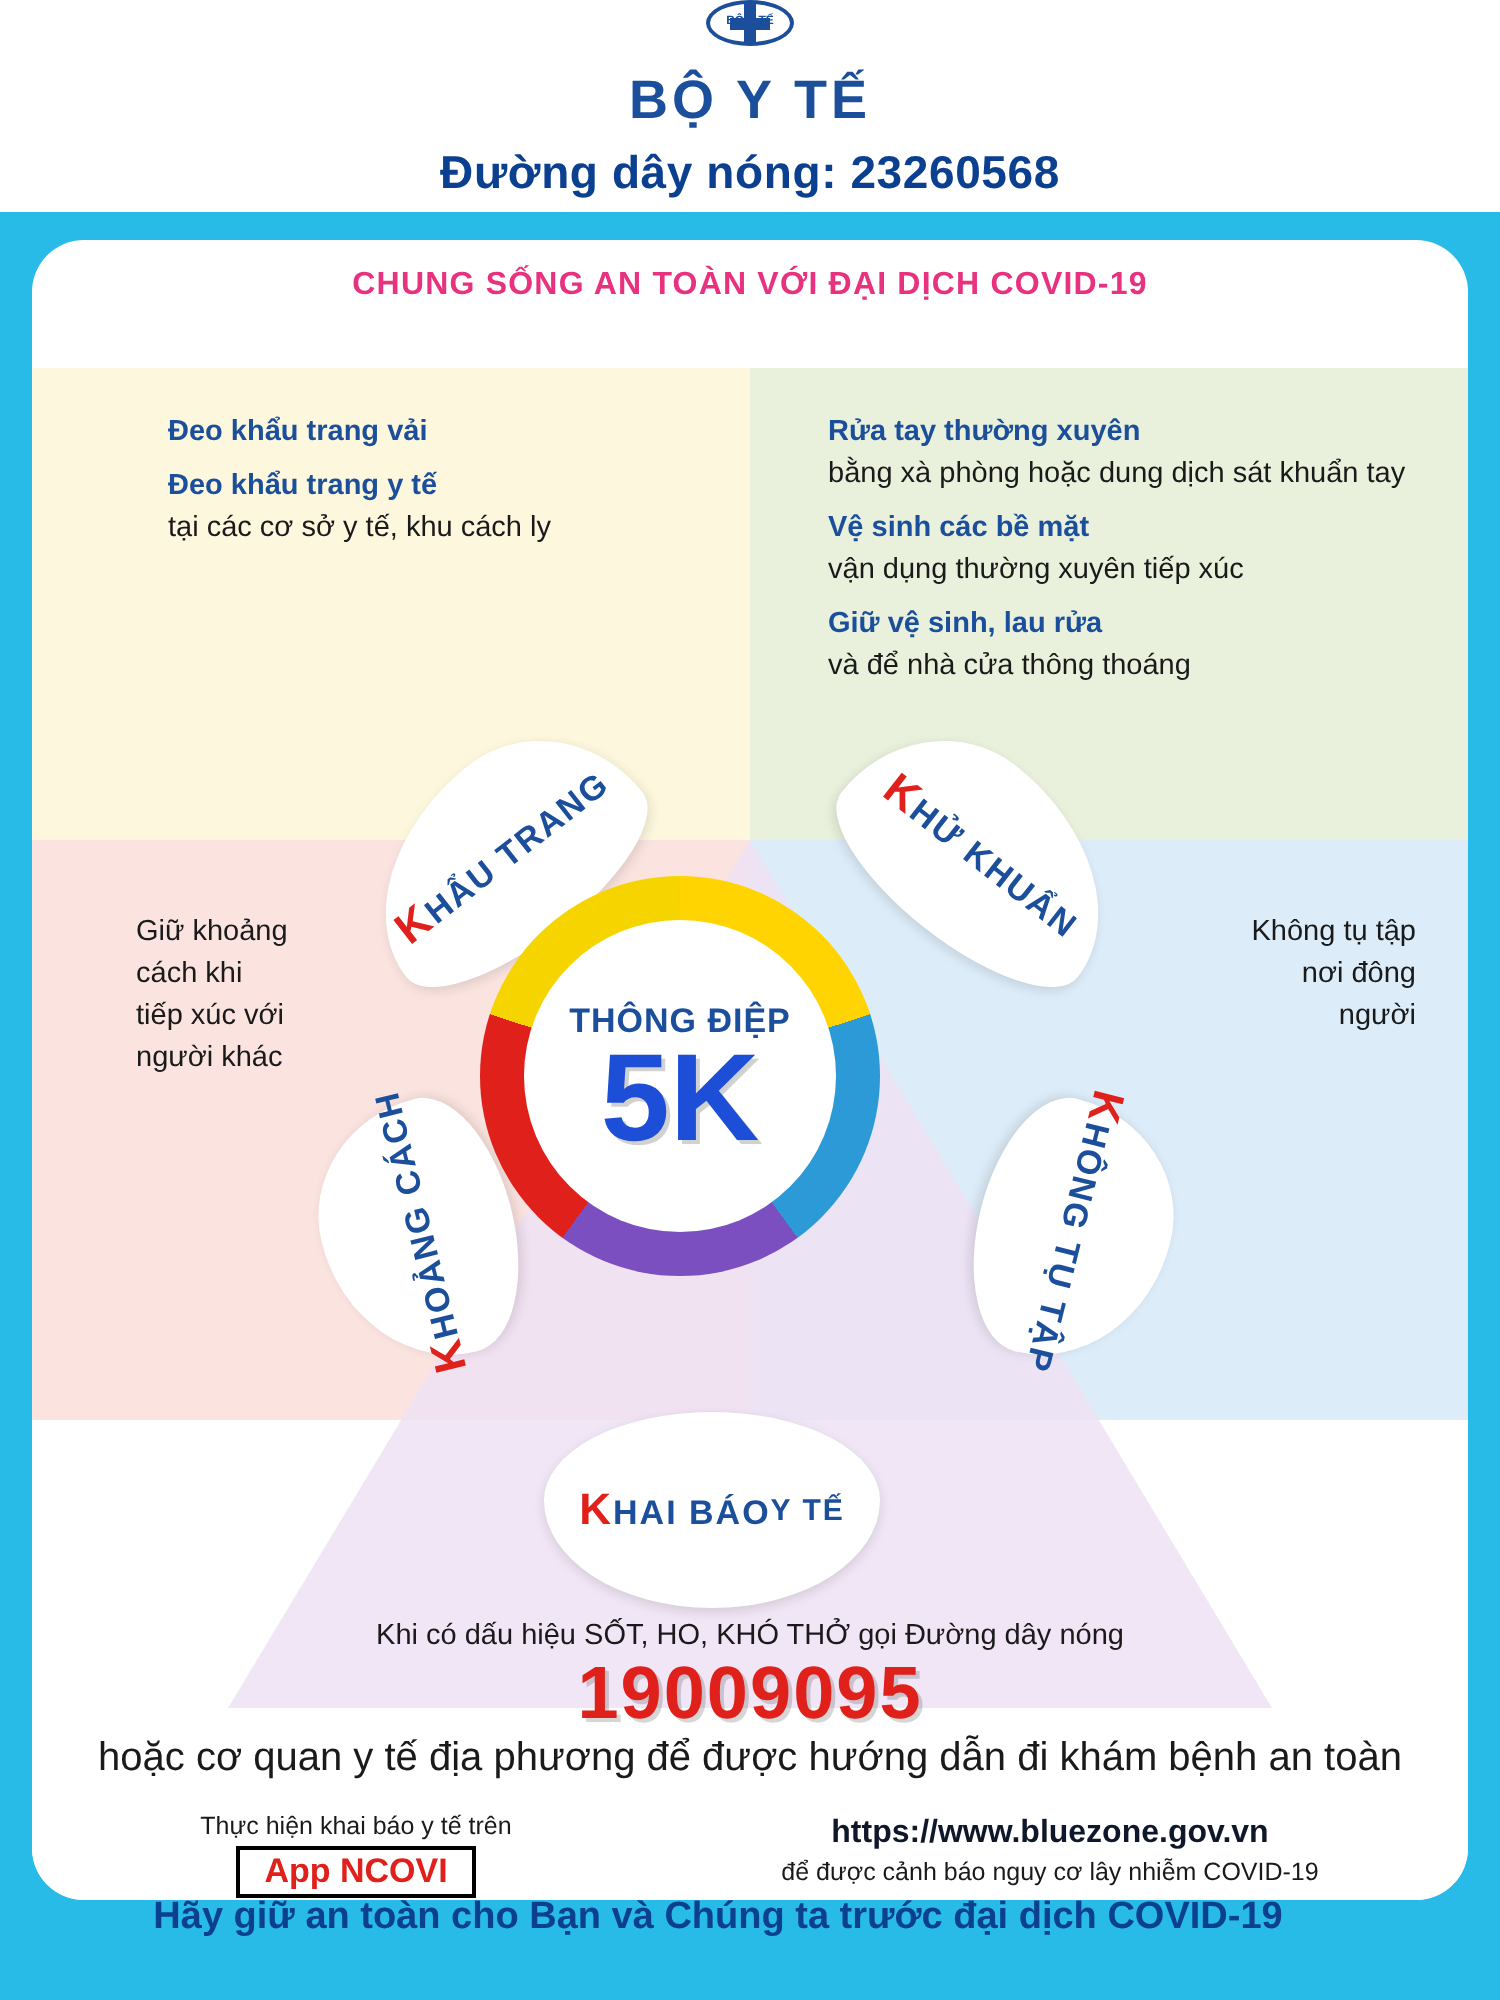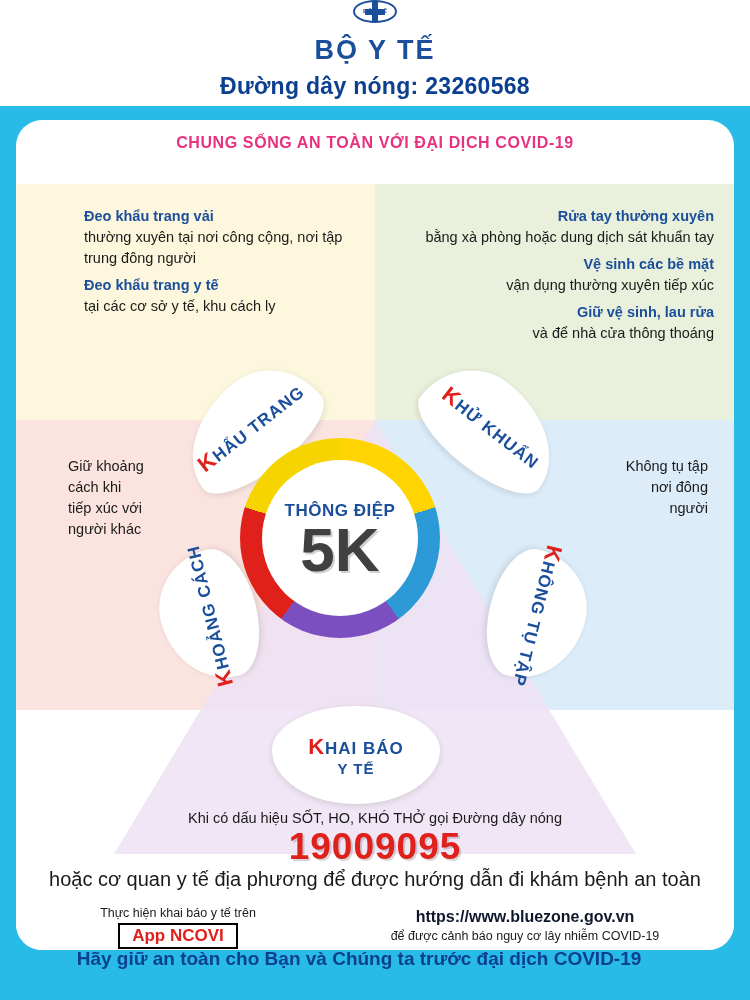--- a/index.html
+++ b/index.html
@@ -74,21 +74,21 @@
   .title {
     position: absolute; left: 0; top: 14px; width: 718px;
     text-align: center;
     font-size: 16px; font-weight: bold; color: #e8317f; letter-spacing: .6px;
   }
 
   
   .txt { position: absolute; color: #1a1a1a; font-size: 14.5px; line-height: 1.45; }
   .txt b, .txt .hl { color: #1b4e9b; font-weight: bold; }
   .blk-tl { left: 68px; top: 86px; width: 270px; }
-  .blk-tr { left: 398px; top: 86px; width: 300px; text-align: right; }
+  .blk-tr { left: 398px; top: 86px; width: 300px; text-align: left; }
   .blk-left { left: 52px; top: 336px; width: 76px; }
   .blk-right { left: 600px; top: 336px; width: 92px; text-align: right; }
 
   
   .ring {
     position: absolute; left: 224px; top: 318px; width: 200px; height: 200px;
     border-radius: 50%;
     background:
       conic-gradient(
         #ffd400 0deg 72deg,
@@ -100,21 +100,21 @@
   }
   .ring-inner {
     position: absolute; left: 22px; top: 22px; width: 156px; height: 156px;
     border-radius: 50%; background: #ffffff;
     display: flex; flex-direction: column; align-items: center; justify-content: center;
   }
   .ring-inner .msg {
     font-size: 17px; font-weight: bold; color: #1b4e9b; letter-spacing: .5px; margin-top: 6px;
   }
   .ring-inner .fivek {
-    font-size: 62px; font-weight: bold; color: #404040; line-height: 1; margin-top: -2px;
+    font-size: 62px; font-weight: bold; color: #1d4ed8; line-height: 1; margin-top: -2px;
     text-shadow: 2px 2px 0 rgba(0,0,0,.18);
   }
 
   
   .petal {
     position: absolute; background: #ffffff;
     border-radius: 50% 50% 50% 50% / 60% 60% 40% 40%;
     box-shadow: 0 2px 6px rgba(0,0,0,.12);
     display: flex; align-items: center; justify-content: center;
   }
@@ -137,21 +137,20 @@
     border-radius: 55% 45% 50% 50% / 65% 65% 35% 35%;
   }
   .petal-4 { 
     left: 456px; top: 448px; width: 130px; height: 96px;
     transform: rotate(104deg);
     border-radius: 45% 55% 50% 50% / 65% 65% 35% 35%;
   }
   .petal-5 { 
     left: 256px; top: 586px; width: 168px; height: 98px;
     border-radius: 50% 50% 50% 50% / 45% 45% 55% 55%;
-    flex-direction: column;
   }
   .petal-5 .l2 { font-size: 15px; }
 
   
   .bottom-block { position: absolute; left: 0; top: 690px; width: 718px; text-align: center; }
   .bm-line1 { font-size: 14.5px; color: #1a1a1a; }
   .bm-phone {
     font-size: 37px; font-weight: bold; color: #e0201b; letter-spacing: 1px;
     line-height: 1.05; margin: 2px 0 1px;
     text-shadow: 2px 2px 0 rgba(0,0,0,.16);
@@ -205,21 +204,20 @@
         <svg width="718" height="766" viewBox="0 0 718 766">
           <polygon points="359,236 98,670 620,670" fill="#efe2f3" opacity="0.85"></polygon>
           <polygon points="359,236 150,556 568,556" fill="#ffffff" opacity="0.0"></polygon>
         </svg>
       </div>
 
       <div class="title">CHUNG SỐNG AN TOÀN VỚI ĐẠI DỊCH COVID-19</div>
 
       <div class="txt blk-tl">
         <div class="hl">Đeo khẩu trang vải</div>
-        <div>thường xuyên tại nơi công cộng, nơi tập trung đông người</div>
         <div class="hl" style="margin-top:6px">Đeo khẩu trang y tế</div>
         <div>tại các cơ sở y tế, khu cách ly</div>
       </div>
 
       <div class="txt blk-tr">
         <div class="hl">Rửa tay thường xuyên</div>
         <div>bằng xà phòng hoặc dung dịch sát khuẩn tay</div>
         <div class="hl" style="margin-top:6px">Vệ sinh các bề mặt</div>
         <div>vận dụng thường xuyên tiếp xúc</div>
         <div class="hl" style="margin-top:6px">Giữ vệ sinh, lau rửa</div>

